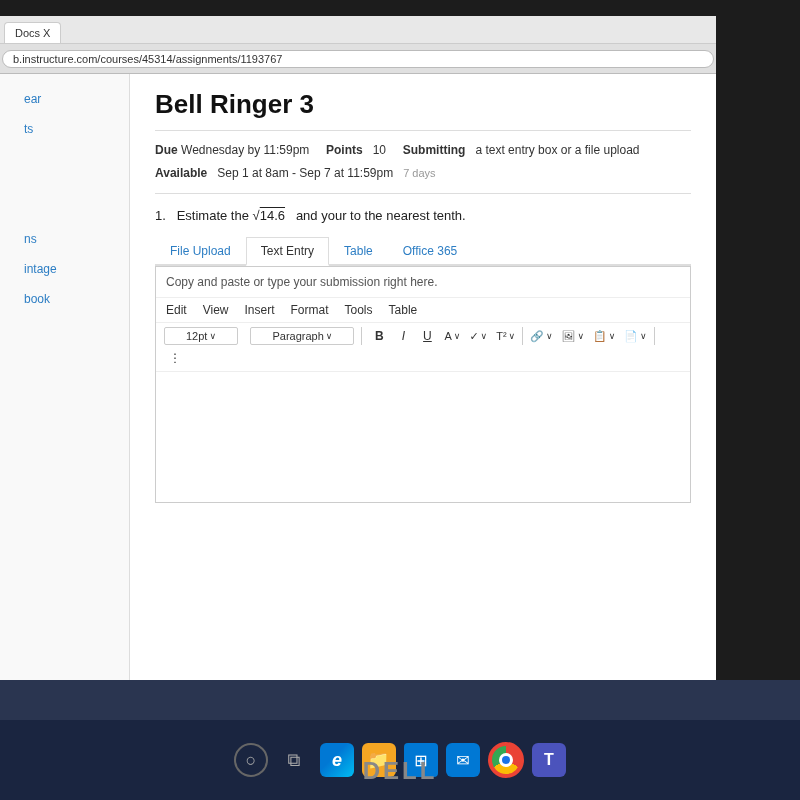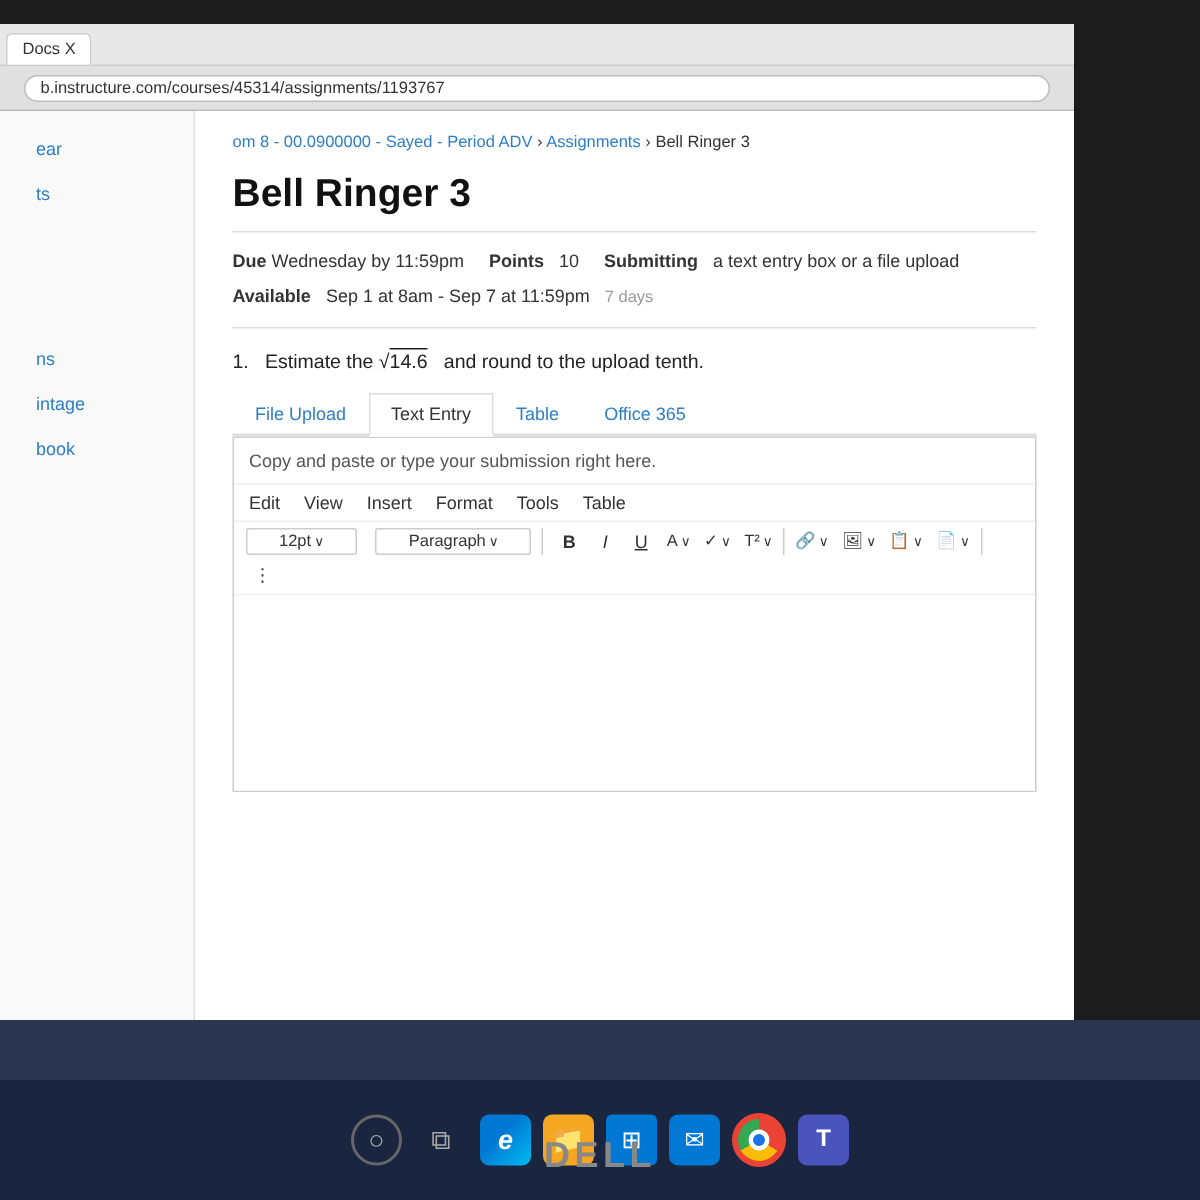--- a/index.html
+++ b/index.html
@@ -58,21 +58,21 @@
       overflow: hidden;
       text-overflow: ellipsis;
     }
 
     .address-bar {
       width: 100%;
       height: 30px;
       background: #e0e0e0;
       display: flex;
       align-items: center;
-      padding: 0 16px;
+      padding: 0 2px;
       border-bottom: 1px solid #bbb;
     }
 
     .address-text {
       background: #fff;
       border: 1px solid #bbb;
       border-radius: 12px;
       padding: 2px 10px;
       font-size: 11px;
       color: #333;
@@ -358,27 +358,20 @@
         <div class="sidebar-item">
           <span>intage</span>
         </div>
         <div class="sidebar-item">
           <span>book</span>
         </div>
       </div>
 
       <div class="main-content">
 
-        <div class="breadcrumb">
-          <a href="#">om 8 - 00.0900000 - Sayed - Period ADV</a>
-          <span> › </span>
-          <a href="#">Assignments</a>
-          <span> › </span>
-          <span>Bell Ringer 3</span>
-        </div>
 
         <h1 class="page-title">Bell Ringer 3</h1>
 
         <hr class="title-divider">
 
         <div class="assignment-meta">
           <span class="meta-label">Due</span>
           <span>Wednesday by 11:59pm</span>
           &nbsp;&nbsp;&nbsp;
           <span class="meta-label">Points</span>
@@ -399,21 +392,21 @@
 
         <hr class="meta-divider">
 
         <div class="question">
           <span>1.</span>
           &nbsp;
           <span>Estimate the</span>
           
           <span style="font-size:13px;">√</span><span style="text-decoration: overline; font-size:13px;">14.6</span>
           &nbsp;
-          <span>and round to the upload tenth.</span>
+          <span>and your to the nearest tenth.</span>
         </div>
 
         <div class="tabs-container">
           <div class="tab">
             <span>File Upload</span>
           </div>
           <div class="tab active">
             <span>Text Entry</span>
           </div>
           <div class="tab">

